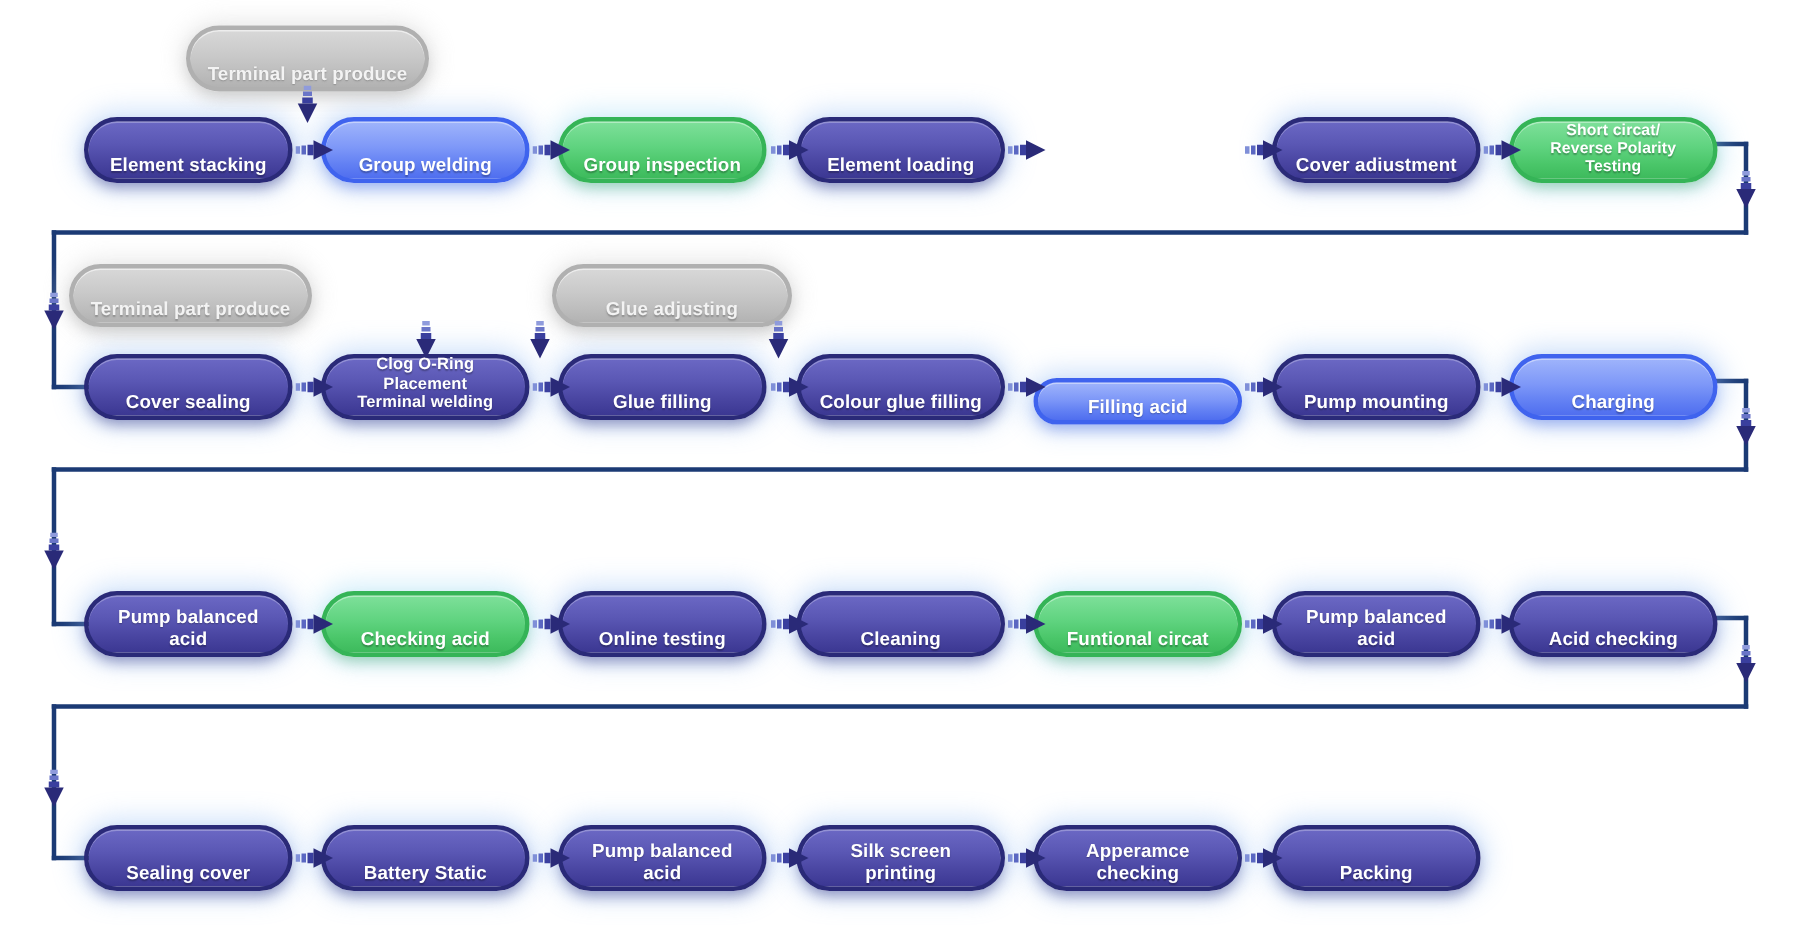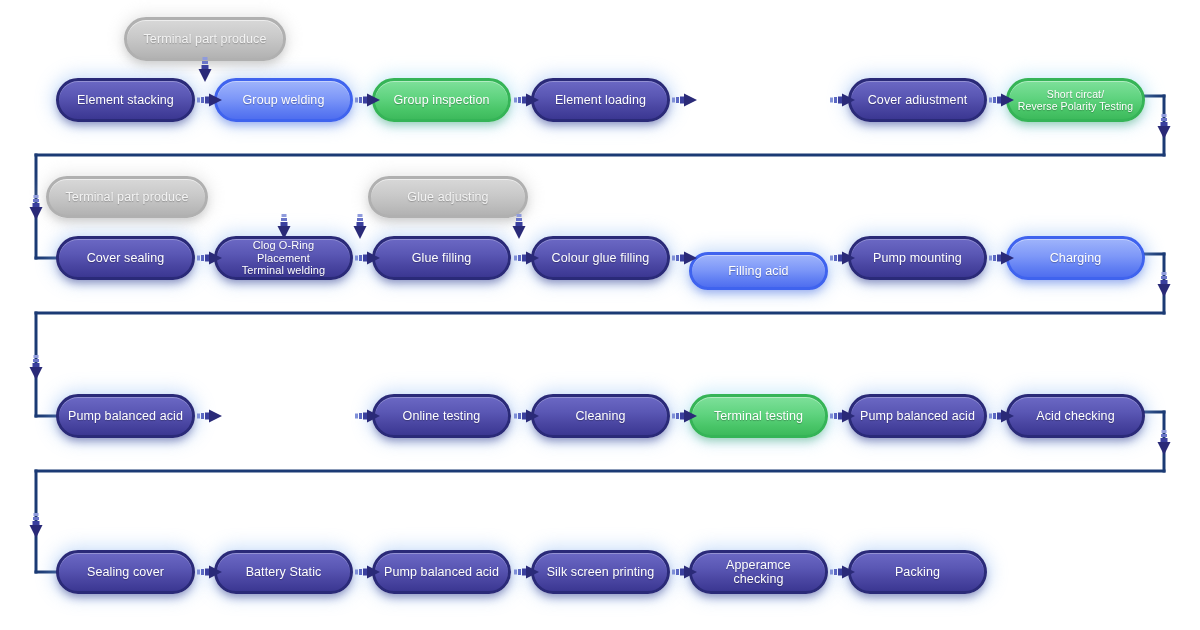--- a/index.html
+++ b/index.html
@@ -15,29 +15,29 @@
 
   
   #wires{position:absolute;left:0;top:0;width:1200px;height:630px;z-index:1;}
 
   
   .node{
     position:absolute;
     box-sizing:border-box;
     border-radius:24px;
     display:flex;
-    align-items:center;
+    align-items:flex-end;
     justify-content:center;
     text-align:center;
     color:#ffffff;
     font-size:12.5px;
-    font-weight:400;
+    font-weight:700;
     letter-spacing:.1px;
     line-height:1.15;
-    padding:16px 8px;
+    padding:2px 8px;
     z-index:3;
     text-shadow:0 1px 1px rgba(0,0,0,.28);
   }
   .node .lbl{display:block;white-space:pre-line;}
 
   
   .node.navy{
     background:linear-gradient(180deg,#6b68c4 0%,#5a57b4 40%,#4a46a2 70%,#3b3792 100%);
     border:3px solid #2a2a78;
     box-shadow:0 5px 9px -2px rgba(40,40,120,.45),
@@ -145,28 +145,31 @@
     </div>
     <div class="node navy" style="left: 848px; top: 236px; width: 139px; height: 44px;">
       <span class="lbl">Pump mounting</span>
     </div>
     <div class="node blue" style="left: 1006px; top: 236px; width: 139px; height: 44px;">
       <span class="lbl">Charging</span>
     </div>
     <div class="node navy" style="left: 56px; top: 394px; width: 139px; height: 44px;">
       <span class="lbl">Pump balanced acid</span>
     </div>
+    <div class="node green" style="left: 214px; top: 394px; width: 139px; height: 44px;">
+      <span class="lbl">Checking acid</span>
+    </div>
     <div class="node navy" style="left: 372px; top: 394px; width: 139px; height: 44px;">
       <span class="lbl">Online testing</span>
     </div>
     <div class="node navy" style="left: 531px; top: 394px; width: 139px; height: 44px;">
       <span class="lbl">Cleaning</span>
     </div>
     <div class="node green" style="left: 689px; top: 394px; width: 139px; height: 44px;">
-      <span class="lbl">Terminal testing</span>
+      <span class="lbl">Funtional circat</span>
     </div>
     <div class="node navy" style="left: 848px; top: 394px; width: 139px; height: 44px;">
       <span class="lbl">Pump balanced acid</span>
     </div>
     <div class="node navy" style="left: 1006px; top: 394px; width: 139px; height: 44px;">
       <span class="lbl">Acid checking</span>
     </div>
     <div class="node navy" style="left: 56px; top: 550px; width: 139px; height: 44px;">
       <span class="lbl">Sealing cover</span>
     </div>

